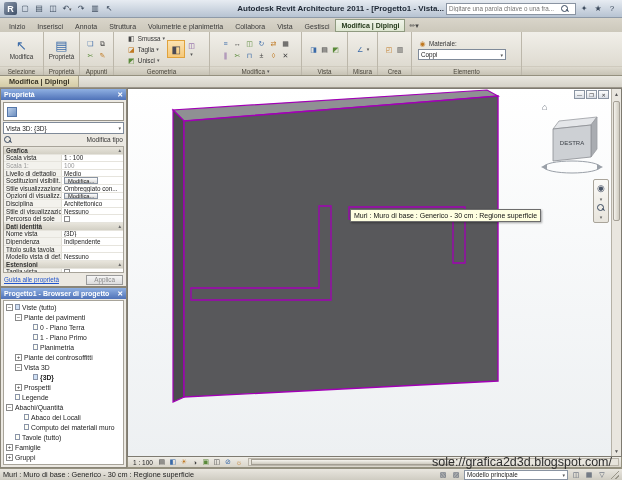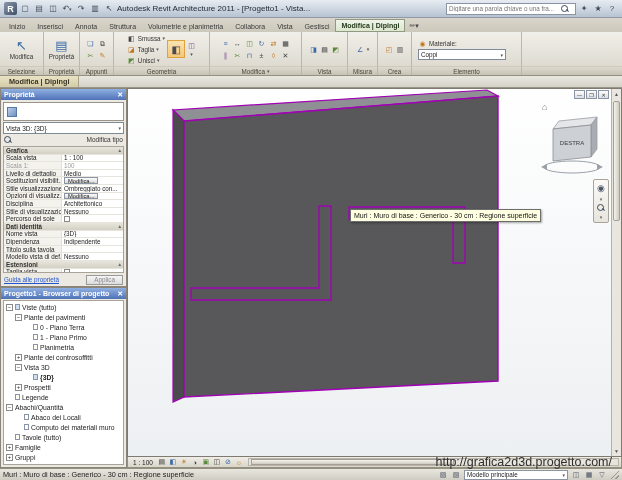--- a/index.html
+++ b/index.html
@@ -6,21 +6,21 @@
   html,body{width:622px;height:480px;overflow:hidden}
   body{font-family:"Liberation Sans",sans-serif;color:#222;background:#d5d1c7}
   .app{position:relative;width:622px;height:480px;background:#d5d1c7;font-size:8px}
 
   
   .titlebar{position:absolute;left:0;top:0;width:622px;height:18px;background:linear-gradient(#e7ecf2,#b7c3d2);
     border-bottom:1px solid #8e9aa8;display:flex;align-items:center;gap:2px;padding:0 4px}
   .rlogo{width:13px;height:13px;border-radius:2px;background:linear-gradient(135deg,#8a97ab,#3f5068);
     color:#fff;font-weight:bold;font-size:9px;display:flex;align-items:center;justify-content:center;flex:none}
   .qatbtn{width:12px;height:13px;display:flex;align-items:center;justify-content:center;font-size:8px;color:#3c4a5c;flex:none}
-  .title{flex:1;text-align:left;font-size:8px;color:#1c2633;white-space:nowrap;overflow:hidden;font-weight:normal}
+  .title{flex:1;text-align:right;font-size:8px;color:#1c2633;white-space:nowrap;overflow:hidden;font-weight:bold}
   .searchbox{width:130px;height:12px;background:#fff;border:1px solid #8a94a2;display:flex;align-items:center;padding:0 2px;gap:2px;flex:none}
   .searchbox input{border:none;outline:none;width:110px;font-size:6.3px;color:#777;font-family:"Liberation Sans",sans-serif;background:transparent}
   .tbicon{width:12px;height:13px;display:flex;align-items:center;justify-content:center;font-size:8px;color:#3c4a5c;flex:none}
 
   
   .tabs{position:absolute;top:18px;left:0;width:622px;height:14px;background:linear-gradient(#d9d5ca,#ccc8bb);
     display:flex;align-items:flex-end;padding-left:3px}
   .tab{padding:2px 5px 2px 5px;font-size:7px;color:#3a3a3a;white-space:nowrap;border:1px solid transparent;border-bottom:none}
   .tab.active{background:linear-gradient(#f0f4ea,#dde6d0);border:1px solid #8f9a80;color:#253a1c;font-weight:bold}
   .tabextra{padding:2px 4px;font-size:7px;color:#444}
@@ -564,21 +564,21 @@
     <span class="vcicon cd">◑</span>
     <span class="vcicon cg">▣</span>
     <span class="vcicon cd">◫</span>
     <span class="vcicon cb">⊘</span>
     <span class="vcicon co">☼</span>
     <div class="hscroll">
         <div class="hthumb"></div>
       </div>
   </div>
 
-  <div class="watermark">http://grafica2d3d.progetto.com/</div>
+  <div class="watermark">sole://grafica2d3d.blogspot.com/</div>
 
   <div class="status">
     <span class="smsg">Muri : Muro di base : Generico - 30 cm : Regione superficie</span>
     <span class="sicon">▧</span>
     <span class="sicon">▨</span>
     <div class="scombo">
       <span>Modello principale</span>
       <span class="caret">▾</span>
     </div>
     <span class="sicon">◫</span>

